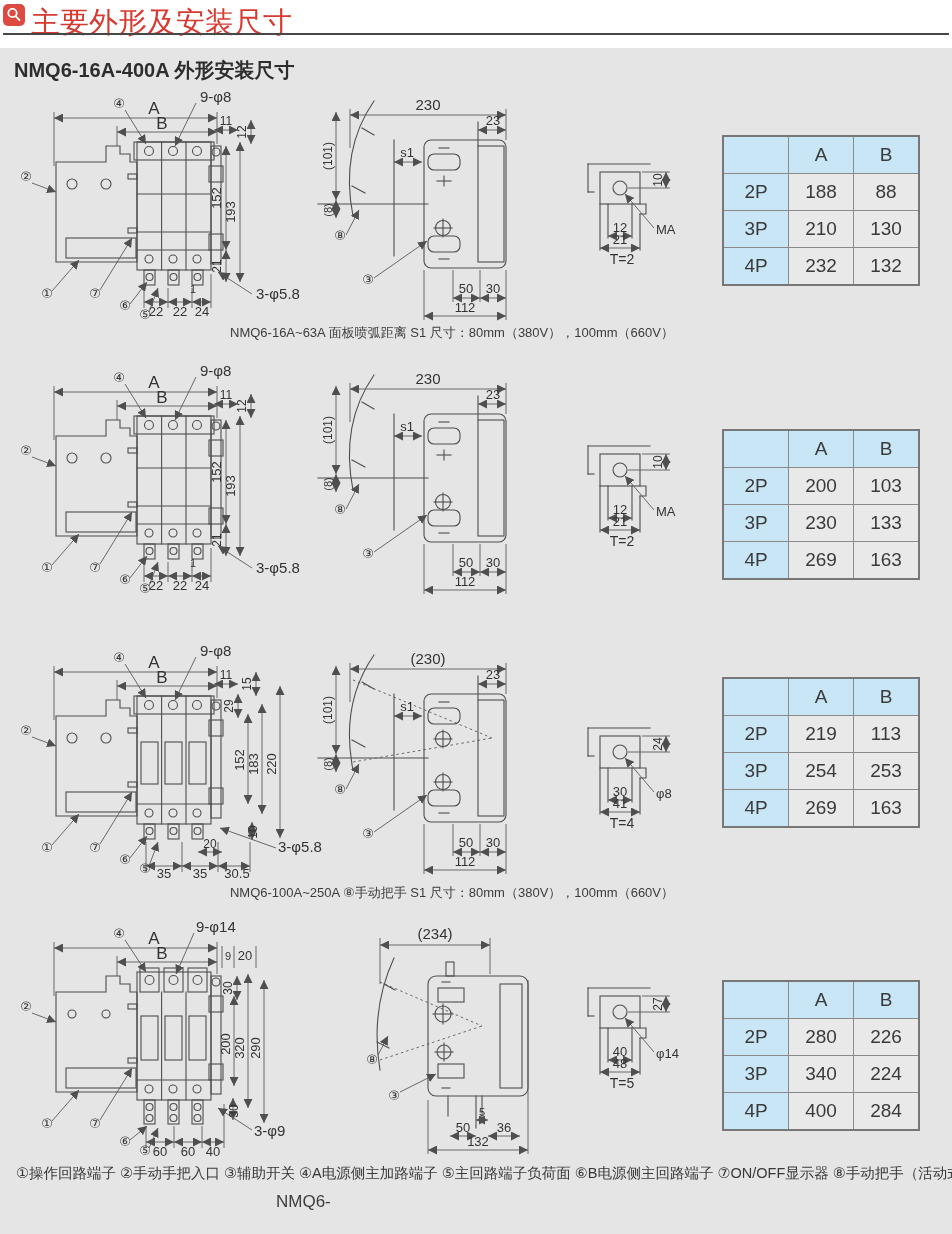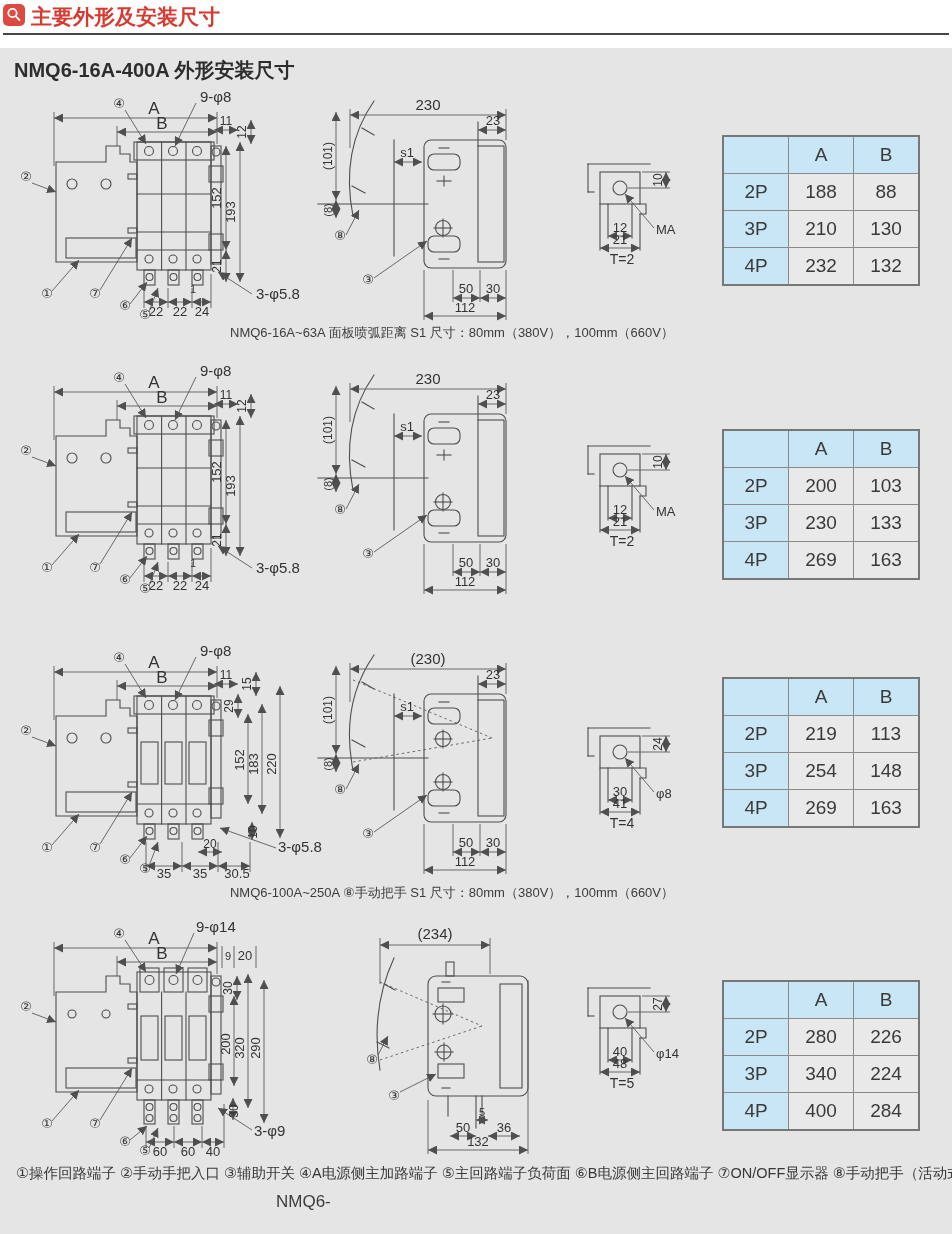--- a/index.html
+++ b/index.html
@@ -1,19 +1,19 @@
 <!DOCTYPE html>
 <html><head>
 <meta charset="utf-8">
 <style>
   html,body{margin:0;padding:0;background:#fff}
   .page{position:relative;width:952px;height:1234px;background:#ffffff;font-family:"Liberation Sans","DejaVu Sans",sans-serif;overflow:hidden}
   .content-bg{position:absolute;left:0;top:48px;width:952px;height:1186px;background:#e5e5e6}
   .hicon{position:absolute;left:3px;top:4px;width:22px;height:22px}
-  .htitle{position:absolute;left:31px;top:3px;font-size:21px;font-weight:700;color:#d63a31;white-space:nowrap}
+  .htitle{position:absolute;left:31px;top:3px;font-size:29px;font-weight:400;color:#d63a31;white-space:nowrap}
   .hline{position:absolute;left:3px;top:33px;width:946px;height:2px;background:#474747}
   .doc-title{position:absolute;left:14px;top:57px;font-size:20px;font-weight:600;color:#2d2d2d;white-space:nowrap}
   .cap{position:absolute;left:0;width:904px;text-align:center;font-size:13px;color:#3c3c3c;white-space:nowrap}
   .legend{position:absolute;left:16px;top:1164px;width:934px;font-size:14.5px;color:#383838;white-space:nowrap}
   .fmodel{position:absolute;left:276px;top:1192px;font-size:17px;color:#3c3c3c}
   .fcap{position:absolute;left:374px;top:1211px;font-size:17px;color:#3c3c3c;white-space:nowrap}
   .draw{position:absolute}
   .ln{stroke:#4e4e4e;stroke-width:1.1;fill:none;stroke-linecap:square}
   .dl{stroke:#5a5a5a;stroke-width:0.9;fill:none}
   .ds{stroke:#5a5a5a;stroke-width:0.9;fill:none;stroke-dasharray:2.5 3}
@@ -593,21 +593,21 @@
         <th class="hb">B</th>
         </tr>
     <tr>
           <td class="hb">2P</td>
         <td>219</td>
         <td>113</td>
         </tr>
     <tr>
           <td class="hb">3P</td>
         <td>254</td>
-        <td>148</td>
+        <td>253</td>
         </tr>
     <tr>
           <td class="hb">4P</td>
         <td>269</td>
         <td>163</td>
         </tr>
   </tbody>
     </table>
   <div class="cap" style="top:884px">NMQ6-100A~250A ⑧手动把手 S1 尺寸：80mm（380V），100mm（660V）</div>
 

